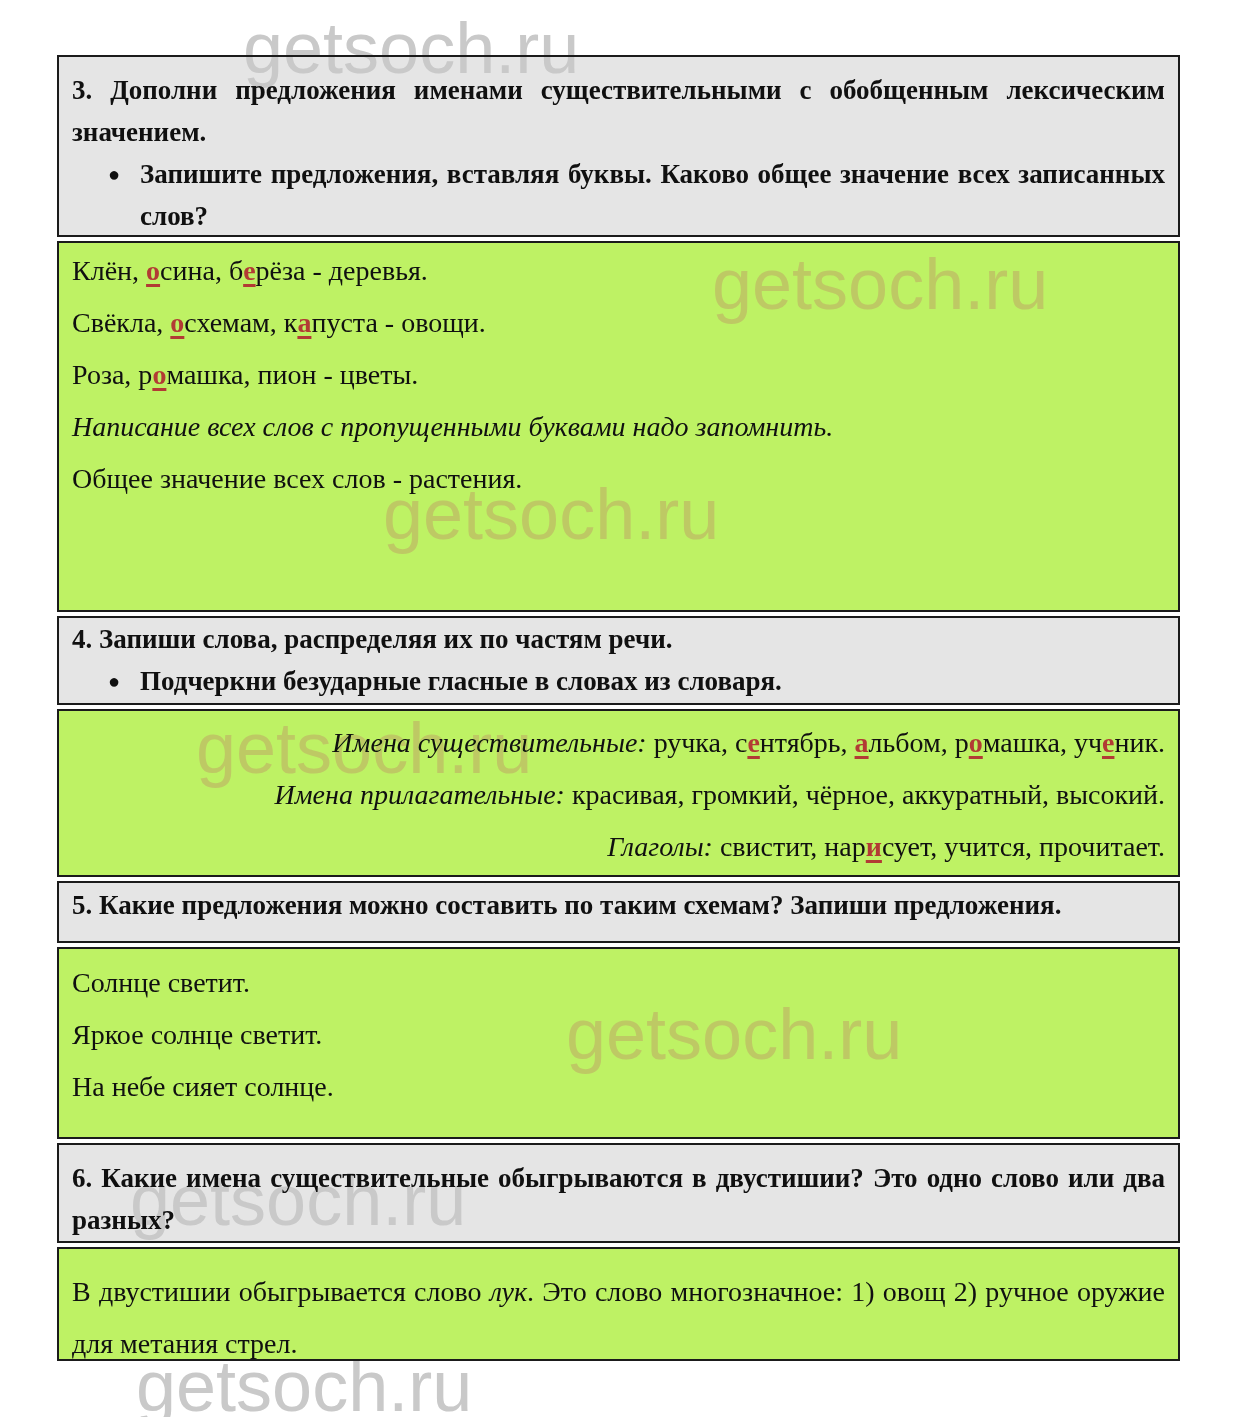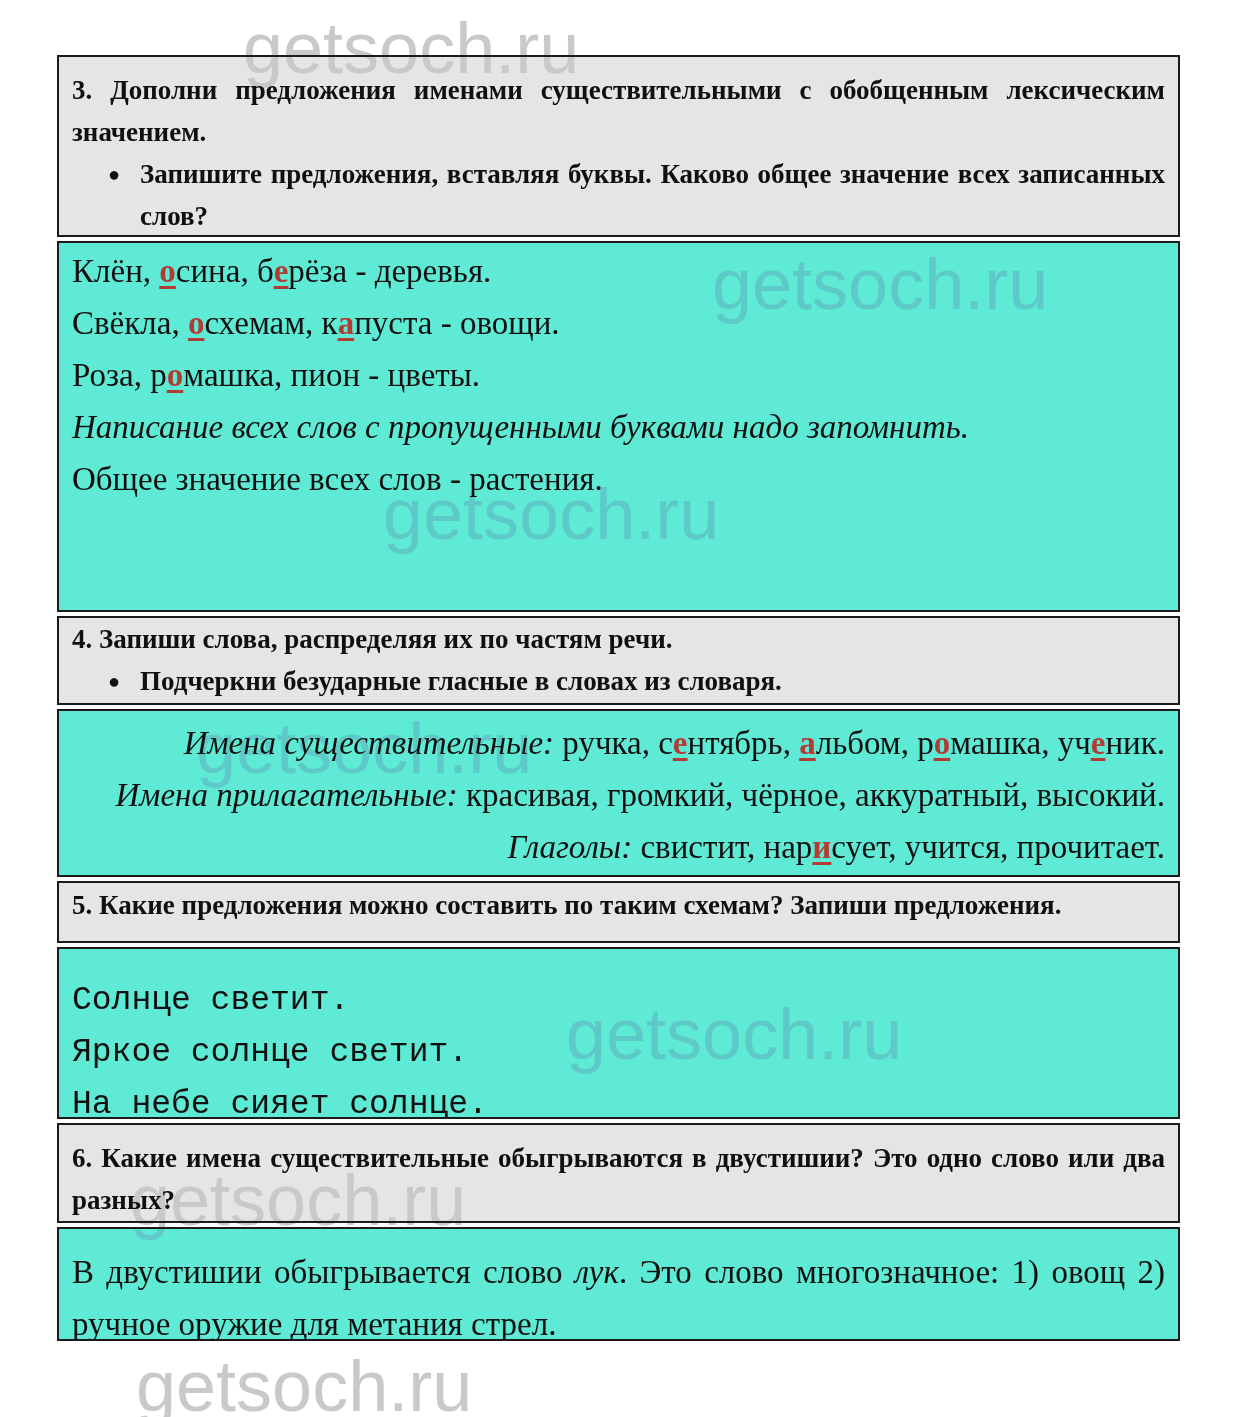--- a/index.html
+++ b/index.html
@@ -25,34 +25,34 @@
     overflow: hidden;
   }
   .hdr {
     background: #e5e5e5;
     font-weight: bold;
     font-size: 27px;
     line-height: 42px;
     color: #101010;
   }
   .cnt {
-    background: #5eead4;
-    font-size: 33px;
+    background: #bef264;
+    font-size: 28px;
     line-height: 52px;
     color: #101010;
   }
   .hdr p, .cnt p { margin: 0; }
   .j { text-align: justify; }
 
   .h3 { height: 182px; padding-top: 12px; }
   .c3 { height: 371px; padding-top: 2px; }
   .h4 { height: 89px; }
   .c4 { height: 168px; padding-top: 6px; text-align: right; }
   .h5 { height: 62px;  padding-top: 1px; }
-  .c5 { height: 172px; padding-top: 26px; font-family: Liberation Mono, monospace; }
+  .c5 { height: 192px; padding-top: 8px; }
   .h6 { height: 100px; padding-top: 12px; }
   .c6 { height: 114px; padding-top: 17px; }
 
   .bullet-item {
     position: relative;
     margin-left: 68px;
     text-align: justify;
   }
   .bullet-dot {
     position: absolute;

